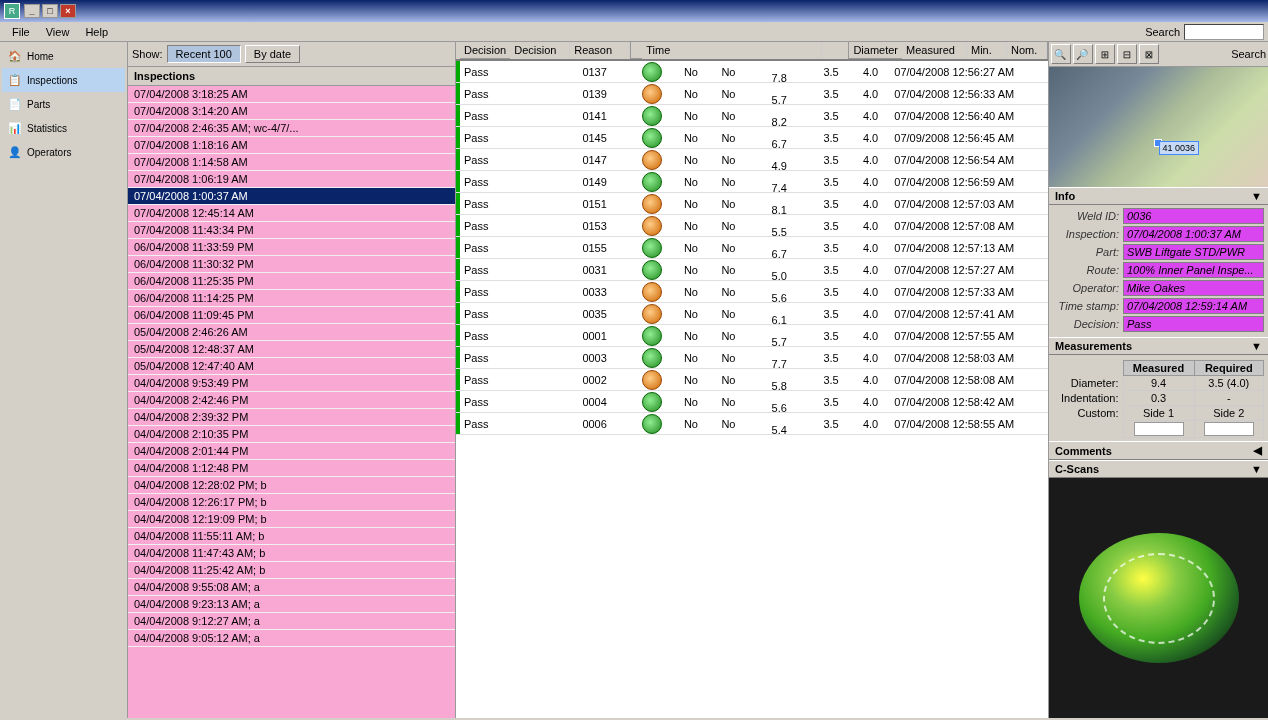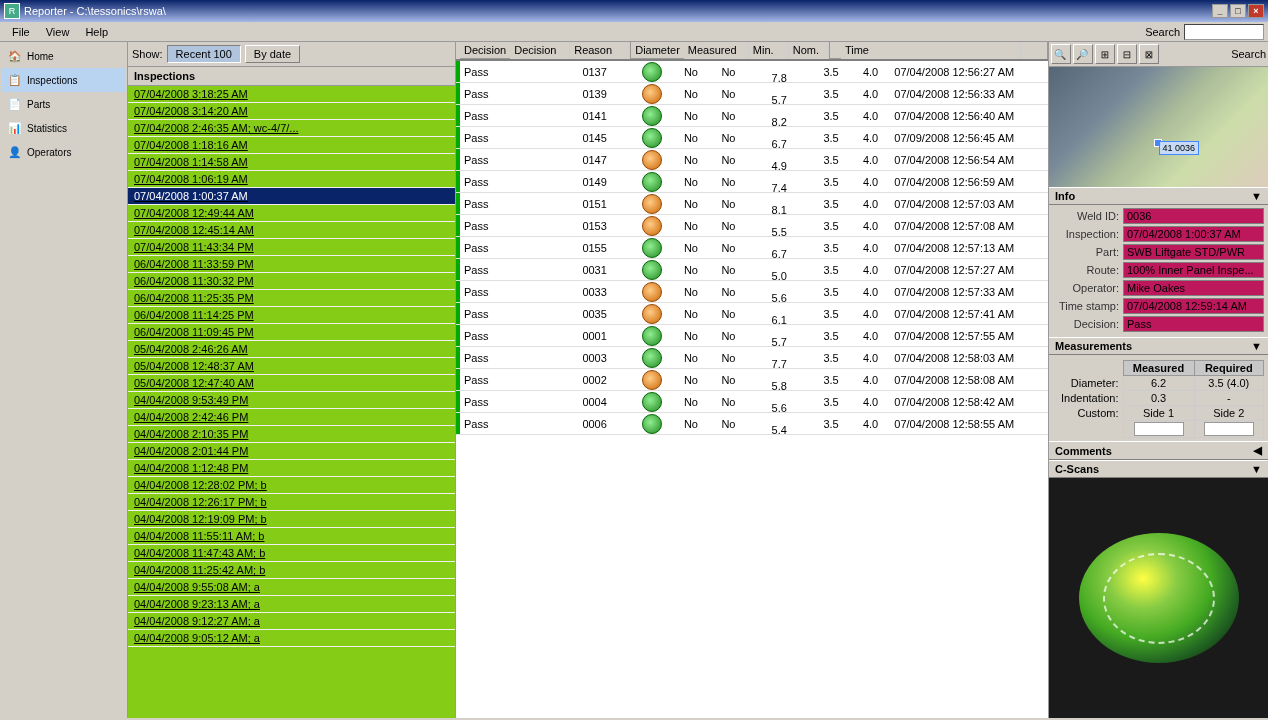--- a/index.html
+++ b/index.html
@@ -107,22 +107,21 @@
     #inspections-header {
       background: #d4d0c8;
       padding: 3px 6px;
       font-weight: bold;
       font-size: 11px;
       border-bottom: 1px solid #999;
     }
     #inspections-list {
       flex: 1;
       overflow-y: auto;
-      background: #84cc16;
-      text-decoration: underline;
+      background: #f9a8d4;
     }
     .inspection-row {
       padding: 2px 6px;
       cursor: pointer;
       white-space: nowrap;
       overflow: hidden;
       text-overflow: ellipsis;
       border-bottom: 1px solid #f0f0f0;
       font-size: 11px;
     }
@@ -284,32 +283,33 @@
       gap: 8px;
     }
     .section-content {
       background: #d4d0c8;
       padding: 3px 4px;
     }
     .info-row {
       display: flex;
       align-items: center;
       margin-bottom: 2px;
+      font-style: italic;
     }
     .info-label {
       width: 70px;
       text-align: right;
       padding-right: 4px;
       font-size: 11px;
       color: #333;
       flex-shrink: 0;
     }
     .info-value {
       flex: 1;
-      background: #be185d;
+      background: #d946ef;
       border: 1px solid #808080;
       padding: 1px 3px;
       font-size: 11px;
       min-height: 16px;
     }
 
     
     .meas-table { width: 100%; border-collapse: collapse; font-size: 11px; margin-top: 2px; }
     .meas-table th { background: #c8c8c8; padding: 1px 4px; border: 1px solid #999; text-align: center; }
     .meas-table td { padding: 1px 4px; border: 1px solid #ccc; text-align: center; }
@@ -356,21 +356,20 @@
       background: #00aa00;
       height: 100%;
       flex-shrink: 0;
     }
   </style>
 </head>
 <body>
 
 <div id="titlebar">
   <div id="titlebar-icon">R</div>
-  <span id="titlebar-title">Reporter - C:\tessonics\rswa\</span>
   <div id="titlebar-buttons">
     <div class="titlebar-btn minimize">_</div>
     <div class="titlebar-btn maximize">□</div>
     <div class="titlebar-btn close">×</div>
   </div>
 </div>
 
 <div id="menubar">
   <span class="menu-item">File</span>
   <span class="menu-item">View</span>
@@ -417,33 +416,33 @@
       <div id="inspections-header">Inspections</div>
       <div id="inspections-list">
 
       <div class="inspection-row">07/04/2008 3:18:25 AM</div>
           <div class="inspection-row">07/04/2008 3:14:20 AM</div>
           <div class="inspection-row">07/04/2008 2:46:35 AM; wc-4/7/...</div>
           <div class="inspection-row">07/04/2008 1:18:16 AM</div>
           <div class="inspection-row">07/04/2008 1:14:58 AM</div>
           <div class="inspection-row">07/04/2008 1:06:19 AM</div>
           <div class="inspection-row selected">07/04/2008 1:00:37 AM</div>
-          <div class="inspection-row">07/04/2008 12:49:44 AM</div>
           <div class="inspection-row">07/04/2008 12:45:14 AM</div>
           <div class="inspection-row">07/04/2008 11:43:34 PM</div>
           <div class="inspection-row">06/04/2008 11:33:59 PM</div>
           <div class="inspection-row">06/04/2008 11:30:32 PM</div>
           <div class="inspection-row">06/04/2008 11:25:35 PM</div>
           <div class="inspection-row">06/04/2008 11:14:25 PM</div>
           <div class="inspection-row">06/04/2008 11:09:45 PM</div>
           <div class="inspection-row">05/04/2008 2:46:26 AM</div>
           <div class="inspection-row">05/04/2008 12:48:37 AM</div>
           <div class="inspection-row">05/04/2008 12:47:40 AM</div>
           <div class="inspection-row">04/04/2008 9:53:49 PM</div>
           <div class="inspection-row">04/04/2008 2:42:46 PM</div>
+          <div class="inspection-row">04/04/2008 2:39:32 PM</div>
           <div class="inspection-row">04/04/2008 2:10:35 PM</div>
           <div class="inspection-row">04/04/2008 2:01:44 PM</div>
           <div class="inspection-row">04/04/2008 1:12:48 PM</div>
           <div class="inspection-row">04/04/2008 12:28:02 PM; b</div>
           <div class="inspection-row">04/04/2008 12:26:17 PM; b</div>
           <div class="inspection-row">04/04/2008 12:19:09 PM; b</div>
           <div class="inspection-row">04/04/2008 11:55:11 AM; b</div>
           <div class="inspection-row">04/04/2008 11:47:43 AM; b</div>
           <div class="inspection-row">04/04/2008 11:25:42 AM; b</div>
           <div class="inspection-row">04/04/2008 9:55:08 AM; a</div>
@@ -460,33 +459,33 @@
 
         <div class="col-group" style="border-right:1px solid #999;">
           <div class="col-group-header">Decision</div>
           <div class="col-headers">
             <div class="col-header" style="width:60px;">Decision</div>
             <div class="col-header" style="width:60px;">Reason</div>
           </div>
         </div>
 
 
+        <div class="col-group" style="flex:1;">
+          <div class="col-group-header" style="text-align:left;">&nbsp;</div>
+          <div class="col-headers">
+            <div class="col-header" style="width:180px;">Time</div>
+          </div>
+        </div>
+
         <div class="col-group" style="border-right:1px solid #999;">
           <div class="col-group-header">Diameter</div>
           <div class="col-headers">
             <div class="col-header" style="width:65px;">Measured</div>
             <div class="col-header" style="width:40px;">Min.</div>
             <div class="col-header" style="width:40px;">Nom.</div>
-          </div>
-        </div>
-
-        <div class="col-group" style="flex:1;">
-          <div class="col-group-header" style="text-align:left;">&nbsp;</div>
-          <div class="col-headers">
-            <div class="col-header" style="width:180px;">Time</div>
           </div>
         </div>
       </div>
 
       <div id="grid-body">
 
       <div class="grid-row">
             <div class="left-green-bar"></div>
             <div class="grid-cell cell-decision">Pass</div>
             <div class="grid-cell cell-reason"></div>
@@ -808,21 +807,21 @@
             <thead>
               <tr>
                 <th style="background:#d4d0c8; border:none; width:70px;"></th>
                 <th>Measured</th>
                 <th>Required</th>
               </tr>
             </thead>
             <tbody>
               <tr>
                 <td class="meas-label">Diameter:</td>
-                <td>6.2</td>
+                <td>9.4</td>
                 <td>3.5 (4.0)</td>
               </tr>
               <tr>
                 <td class="meas-label">Indentation:</td>
                 <td>0.3</td>
                 <td>-</td>
               </tr>
               <tr>
                 <td class="meas-label">Custom:</td>
                 <td>Side 1</td>

